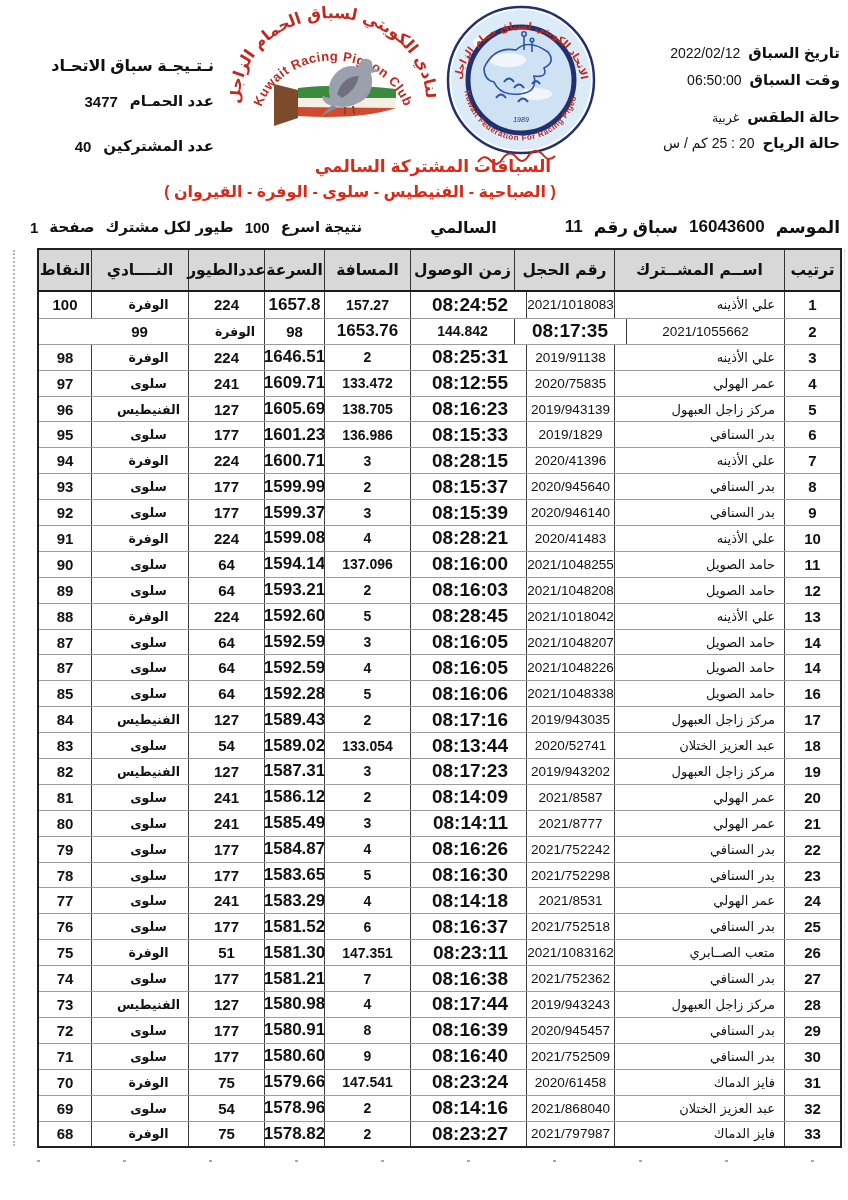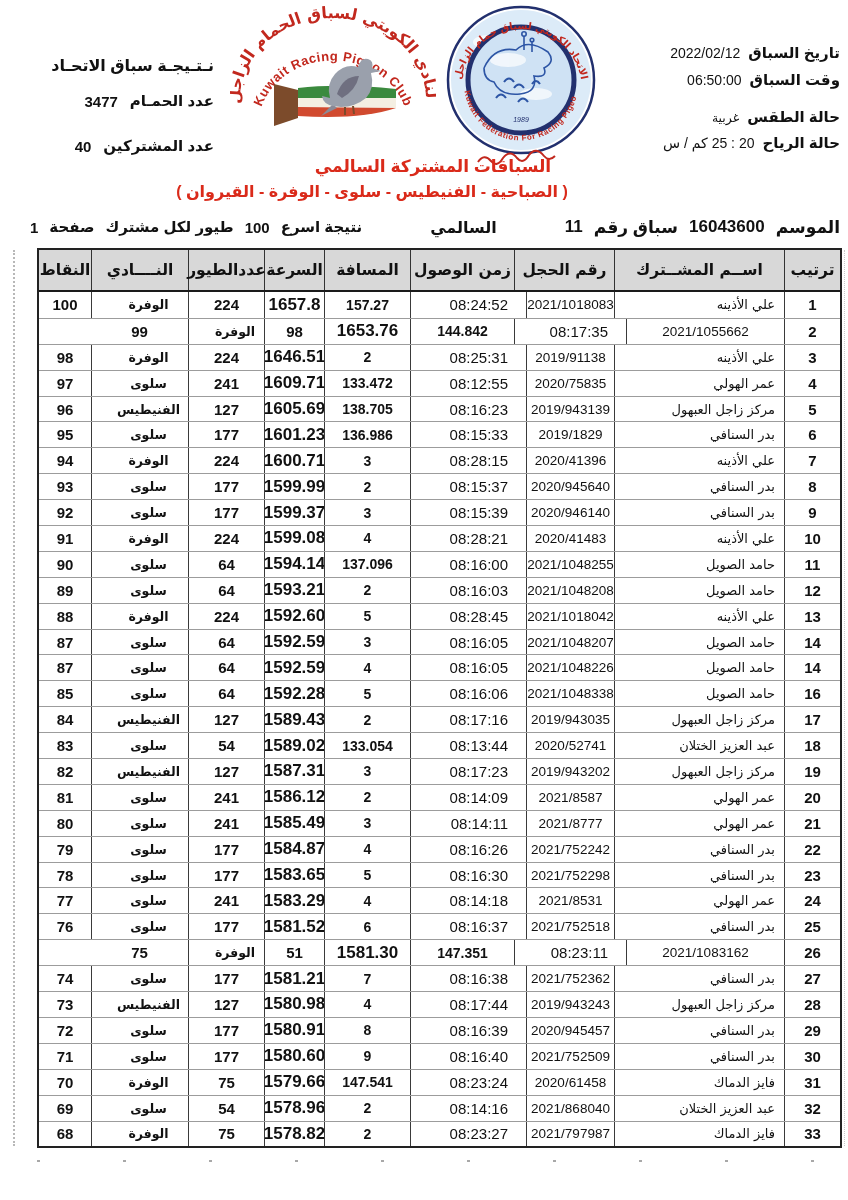--- a/index.html
+++ b/index.html
@@ -26,41 +26,41 @@
   
   .logo1{left:230px;top:4px;}
   .logo2{left:444px;top:2px;}
   .arcAr1{font-size:16px;font-weight:bold;fill:#c2281e;font-family:"DejaVu Sans",sans-serif;}
   .arcEn1{font-size:13px;font-weight:bold;fill:#c2281e;letter-spacing:.5px;}
   .arcAr2{font-size:10px;font-weight:bold;fill:#c2281e;font-family:"DejaVu Sans",sans-serif;}
   .arcEn2{font-size:8px;font-weight:bold;fill:#c2281e;letter-spacing:.6px;}
   .year2{font-size:7px;font-style:italic;fill:#22306e;}
   
   .red1{top:156px;left:0;width:866px;text-align:center;direction:rtl;color:#da2a1a;font-weight:bold;font-size:17px;}
-  .red2{top:182px;left:132px;width:480px;text-align:center;direction:rtl;color:#da2a1a;font-weight:bold;font-size:16px;}
+  .red2{top:182px;left:120px;width:480px;text-align:center;direction:rtl;color:#da2a1a;font-weight:bold;font-size:16px;}
   
   .season{top:213px;left:30px;width:810px;height:28px;direction:rtl;display:flex;align-items:center;justify-content:space-between;font-weight:bold;}
   .season .grp{display:flex;align-items:center;gap:11px;white-space:nowrap;}
   .season .big{font-size:17px;}
   .season .mid{font-size:16px;}
   .season .sm{font-size:15px;}
   
   .rtable{top:248px;left:37px;width:805px;direction:rtl;border:2px solid #222;background:#fff;box-sizing:border-box;}
   .thead,.trow{display:grid;grid-template-columns:56px 170px 100px 104px 86px 60px 76px 97px 52px;}
   .thead{height:40px;background:#d8d8d8;border-bottom:2px solid #1a1a1a;}
   .hcell{display:flex;align-items:center;justify-content:center;font-weight:bold;font-size:15.5px;border-inline-end:1px solid #333;font-family:"DejaVu Sans",sans-serif;}
   .hcell:last-child{border-inline-end:none;}
   .trow{height:25.9px;box-sizing:border-box;border-top:1px solid #9c9c9c;}
   .trow:first-child{border-top:none;}
   .cell{display:flex;align-items:center;justify-content:center;border-inline-end:1px solid #3a3a3a;overflow:hidden;white-space:nowrap;}
   .cell:last-child{border-inline-end:none;}
   .col-rank{font-weight:bold;font-size:15px;}
   .col-name{justify-content:flex-start;padding-inline-start:9px;font-size:13px;font-family:"DejaVu Sans",sans-serif;}
   .col-ring{font-size:13.5px;margin-left:12px;}
-  .col-arrival{font-weight:normal;font-size:15px;justify-content:flex-start;padding-inline-start:6px;}
+  .col-arrival{font-weight:bold;font-size:19px;justify-content:flex-start;padding-inline-start:6px;}
   .col-distance{font-weight:bold;font-size:14px;}
   .col-speed{font-weight:bold;font-size:17px;}
   .col-birds{font-weight:bold;font-size:15px;}
   .col-club{font-weight:bold;font-size:12.5px;font-family:"DejaVu Sans",sans-serif;padding-left:17px;}
   .col-points{font-weight:bold;font-size:15px;}
   
   .cut-v-left{left:13px;top:250px;height:896px;width:0;border-left:2px dotted #b8b8b8;}
   .cut-v-right{left:844px;top:250px;height:896px;width:0;border-left:1px dotted #c8c8c8;}
   .cut-h-bottom{top:1160px;left:37px;width:806px;height:2px;
     background:repeating-linear-gradient(to right,#a8a8a8 0 3px,transparent 3px 86px);}
@@ -455,20 +455,21 @@
         <div class="cell col-ring">2021/752518</div>
         <div class="cell col-arrival">08:16:37</div>
         <div class="cell col-distance">6</div>
         <div class="cell col-speed">1581.52</div>
         <div class="cell col-birds">177</div>
         <div class="cell col-club">سلوى</div>
         <div class="cell col-points">76</div>
       </div>
       <div class="trow">
         <div class="cell col-rank">26</div>
+        <div class="cell col-name">متعب الصــابري</div>
         <div class="cell col-ring">2021/1083162</div>
         <div class="cell col-arrival">08:23:11</div>
         <div class="cell col-distance">147.351</div>
         <div class="cell col-speed">1581.30</div>
         <div class="cell col-birds">51</div>
         <div class="cell col-club">الوفرة</div>
         <div class="cell col-points">75</div>
       </div>
       <div class="trow">
         <div class="cell col-rank">27</div>

